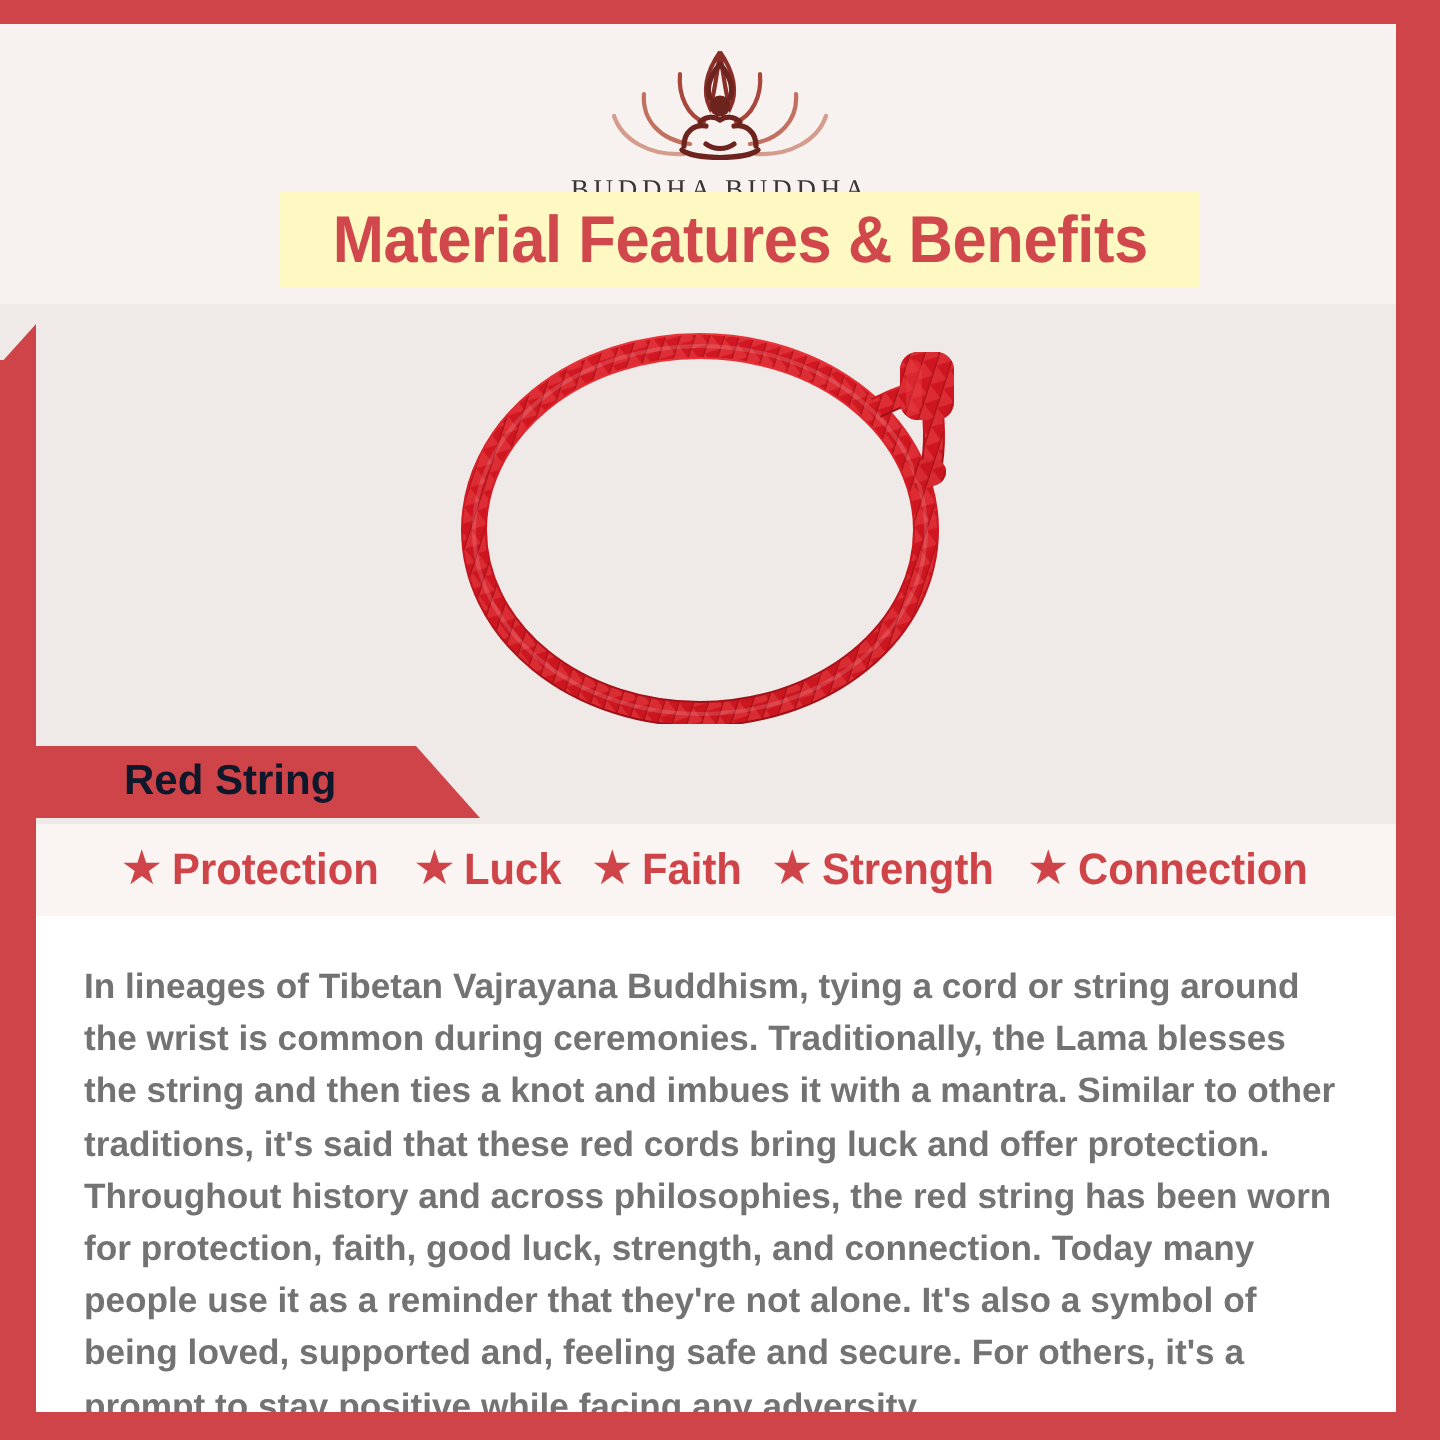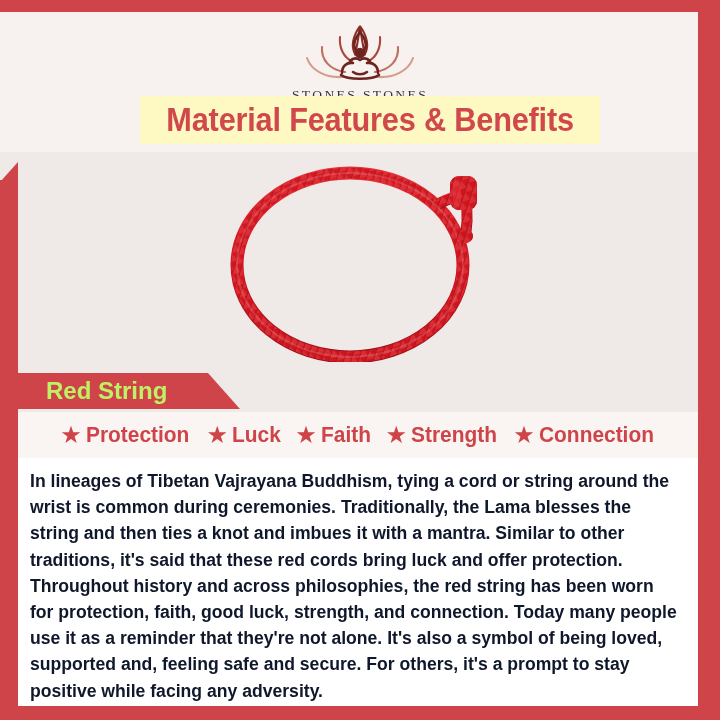--- a/index.html
+++ b/index.html
@@ -45,43 +45,43 @@
   .bracelet-svg{position:absolute;left:210px;top:10px;}
 
   
   .banner-zone{position:absolute;left:0;top:370px;width:720px;height:42px;background:#efeae7;z-index:2;}
   .banner{
     position:absolute;left:0;top:373px;height:36px;width:240px;
     background:#cf4449;z-index:4;
     clip-path:polygon(0 0,208px 0,240px 100%,0 100%);
     display:flex;align-items:center;
   }
-  .banner-label{color:#bef264;font-size:24px;font-weight:bold;padding-left:46px;white-space:nowrap;}
+  .banner-label{color:#0f172a;font-size:21px;font-weight:bold;padding-left:62px;white-space:nowrap;}
 
   
   .benefits{
     position:absolute;left:0;top:412px;width:720px;height:46px;
     background:#faf5f2;z-index:2;
     display:flex;align-items:center;justify-content:center;
   }
   .benefit{display:flex;align-items:center;white-space:nowrap;margin:0 6px;}
   .benefit .star{color:#cf4449;font-size:24px;line-height:1;margin-right:4px;}
   .benefit .blabel{
     color:#cf4449;font-size:22px;font-weight:bold;
     transform:scaleX(0.95);transform-origin:left center;
   }
 
   
   .body-zone{
     position:absolute;left:18px;top:458px;width:680px;height:248px;
     background:#ffffff;z-index:3;
   }
   .body-text{
-    margin:4px;padding:6px 14px 0 8px;
-    font-size:17.6px;line-height:26.2px;font-weight:bold;color:#0f172a;
+    margin:16px;padding:6px 14px 0 8px;
+    font-size:17.6px;line-height:26.2px;font-weight:bold;color:#737373;
     text-align:left;
   }
 </style>
 </head>
 <body>
 
 <div class="page">
 
   <div class="frame-top"></div>
   <div class="frame-right"></div>
@@ -106,21 +106,21 @@
           <path d="M65 12 C60 18,58 24,60 29"></path>
           <path d="M65 12 C70 18,72 24,70 29"></path>
           <circle cx="65" cy="33" r="5.2" fill="#6d241f" stroke="none"></circle>
           <path d="M55 41 C58 38,62 38,65 40 C68 38,72 38,75 41"></path>
           <path d="M47 53 C47 46,52 42,58 43"></path>
           <path d="M83 53 C83 46,78 42,72 43"></path>
           <path d="M46 55 C52 60,78 60,84 55"></path>
           <path d="M58 52 C62 55,68 55,72 52"></path>
         </g>
       </svg>
-      <div class="logo-text">STONES STONES</div>
+      <div class="logo-text">BUDDHA BUDDHA</div>
     </div>
   </div>
 
   <div class="title-band">
     <div class="title-text">Material Features &amp; Benefits</div>
   </div>
 
   <div class="product-zone">
     <svg class="bracelet-svg" width="300" height="200" viewBox="0 0 300 200">
       <defs>

